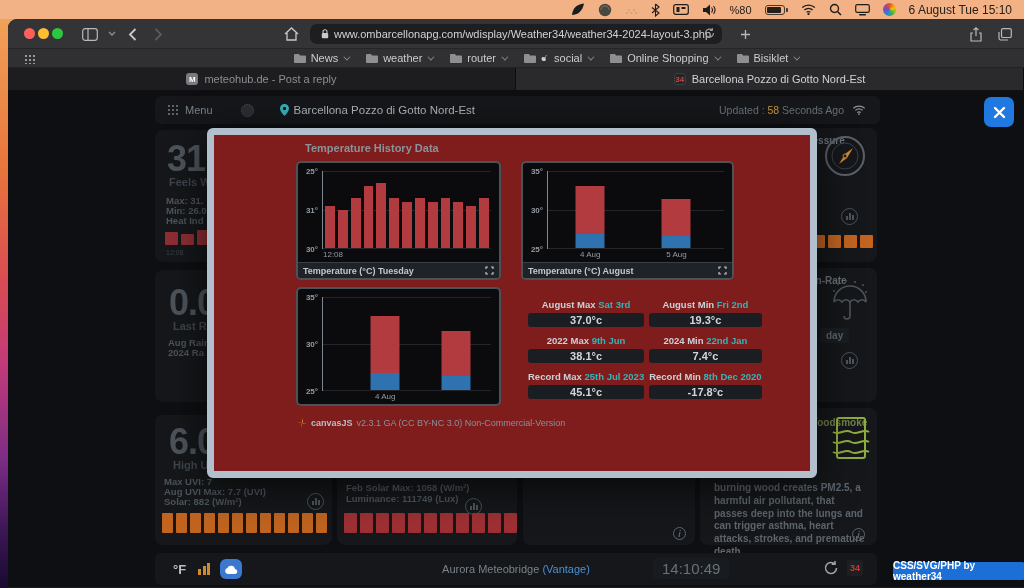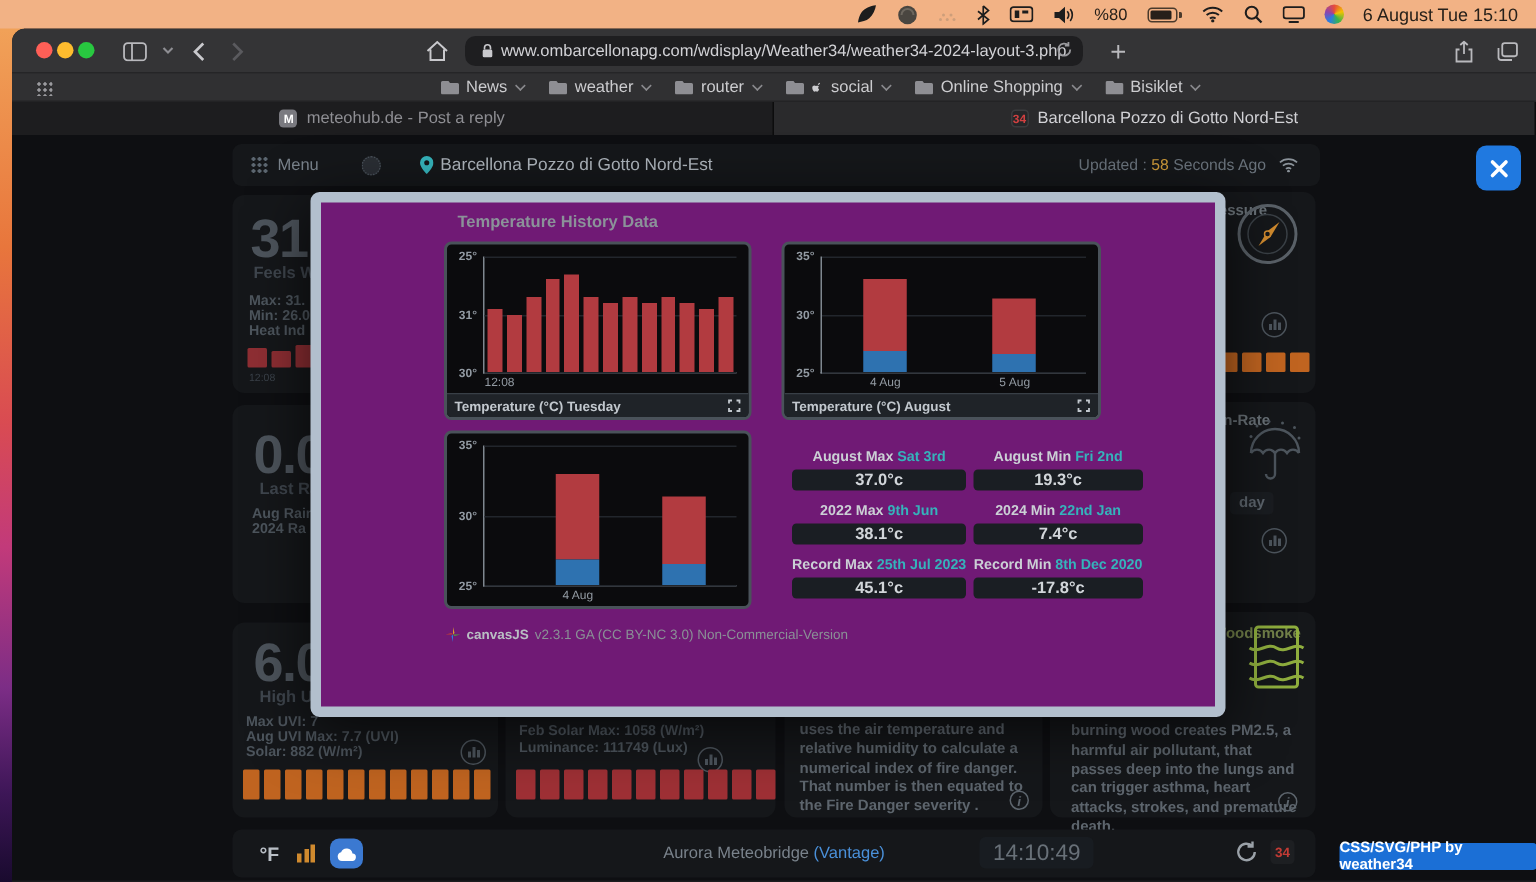--- a/index.html
+++ b/index.html
@@ -97,21 +97,21 @@
   .foot-time { position:absolute; left:498px; top:5px; background:#181c21; border-radius:4px; padding:2px 9px;
     font-size:15px; color:#687078; }
   .refresh-ic { position:absolute; left:668px; top:7px; color:#9aa1a8; }
   .foot-logo { position:absolute; left:692px; top:7px; width:16px; height:16px; background:#1d1f22; border-radius:3px;
     color:#c23b35; font-size:9px; font-weight:bold; display:flex; align-items:center; justify-content:center; }
   .credit-badge { position:absolute; left:885px; top:472px; width:132px; height:18px; background:#1b6fd6; border-radius:3px;
     color:#fff; font-size:10px; font-weight:bold; display:flex; align-items:center; justify-content:center; z-index:70; }
 
   
   .modal { position:absolute; left:199px; top:38px; width:610px; height:350px; z-index:50;
-    background:#701a75; border:7px solid #b2bfcd; border-radius:6px; box-shadow:0 8px 40px rgba(0,0,0,.65); }
+    background:#7f1d1d; border:7px solid #b2bfcd; border-radius:6px; box-shadow:0 8px 40px rgba(0,0,0,.65); }
   .modal-title { position:absolute; left:91px; top:7px; font-size:11px; font-weight:bold; color:#8b9299; }
 
   .chart-box { position:absolute; border:2px solid #4a525a; border-radius:5px; background:#0b0b0d;
     display:flex; flex-direction:column; }
   #chart0 { left:82px; top:26px; width:205px; height:119px; }
   #chart1 { left:307px; top:26px; width:213px; height:119px; }
   #chart2 { left:82px; top:152px; width:205px; height:119px; }
   .chart-area { flex:1; display:flex; padding:8px 8px 13px 0; min-height:0; }
   .gutter { width:24px; position:relative; flex:0 0 24px; }
   .plot { position:relative; flex:1; border-left:1px solid #7f878f; border-bottom:1px solid #7f878f; }
@@ -437,21 +437,20 @@
             <div class="mini-bar" style="width: 13px; height: 20px; background: rgb(158, 48, 53);"></div>
             <div class="mini-bar" style="width: 13px; height: 20px; background: rgb(158, 48, 53);"></div>
             <div class="mini-bar" style="width: 13px; height: 20px; background: rgb(158, 48, 53);"></div>
             <div class="mini-bar" style="width: 13px; height: 20px; background: rgb(158, 48, 53);"></div>
             <div class="mini-bar" style="width: 13px; height: 20px; background: rgb(158, 48, 53);"></div>
             <div class="mini-bar" style="width: 13px; height: 20px; background: rgb(158, 48, 53);"></div>
           </div>
       </div>
 
       <div class="card" style="left:515px; top:325px; width:172px; height:130px;">
-        <div class="desc" style="position:absolute;left:10px;top:66px;width:152px;">uses the air temperature and relative humidity to calculate a numerical index of fire danger. That number is then equated to the Fire Danger severity .</div>
         <span class="info-ic" style="left:150px;top:112px;">i</span>
       </div>
 
       <div class="card" style="left:692px; top:318px; width:177px; height:137px;">
         <div class="rc-title" style="left:108px;top:9px;color:#73824a;">Woodsmoke</div>
         <span style="position:absolute;left:131px;top:8px;">
           <svg width="40" height="48" viewBox="0 0 40 48">
               <rect x="6" y="2" width="28" height="40" rx="2" stroke="#8fae3e" stroke-width="2" fill="none"></rect>
               <path d="M2 16c6 4 12-4 18 0s12-4 18 0M2 26c6 4 12-4 18 0s12-4 18 0M2 36c6 4 12-4 18 0s12-4 18 0" stroke="#8fae3e" stroke-width="2" fill="none"></path>
             </svg>

